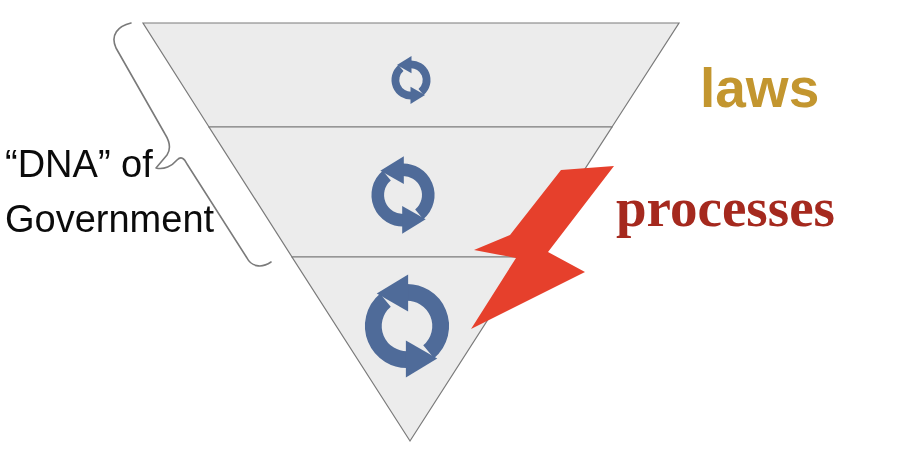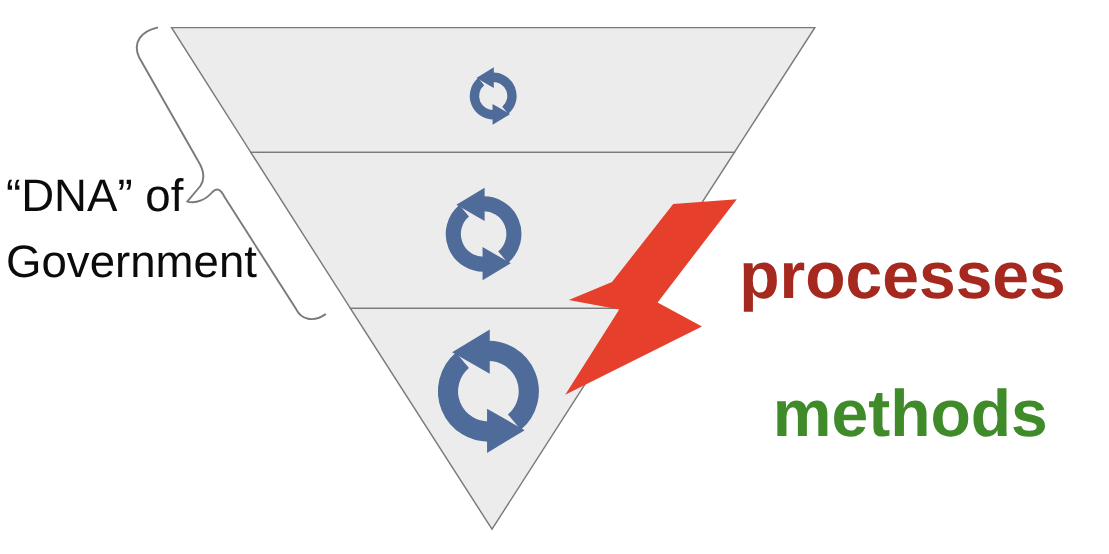--- a/index.html
+++ b/index.html
@@ -16,21 +16,21 @@
   .refresh-icon{color:#4F6B99;}
   .lvl{
     position:absolute;
     font-weight:bold;
     font-size:55px;
     line-height:1;
     letter-spacing:0px;
     white-space:nowrap;
   }
   .lvl.laws{left:700px;top:61px;color:#C3962F;}
-  .lvl.processes{left:616px;top:202px;color:#A5291E;}
+  .lvl.processes{left:616px;top:180px;color:#A5291E;font-family:Liberation Serif, serif;}
   .lvl.methods{left:644px;top:317px;color:#3F8A29;}
   .dna-label{
     position:absolute;
     left:5px;top:137px;
     color:#0b0b0b;
     font-size:38px;
     line-height:1.45;
     white-space:nowrap;
   }
 </style>
@@ -73,16 +73,16 @@
     </svg>
 
     <polygon fill="#E6402C" points="561,170 614,166 548,252 585,272 471,329 516,258 474,250 510,235"></polygon>
   </svg>
 
   <div class="dna-label">
     <div>“DNA” of</div>
     <div>Government</div>
   </div>
 
+  <div class="lvl laws">laws</div>
   <div class="lvl processes">processes</div>
-  <div class="lvl methods">methods</div>
 
 </div>
 
 </body></html>

